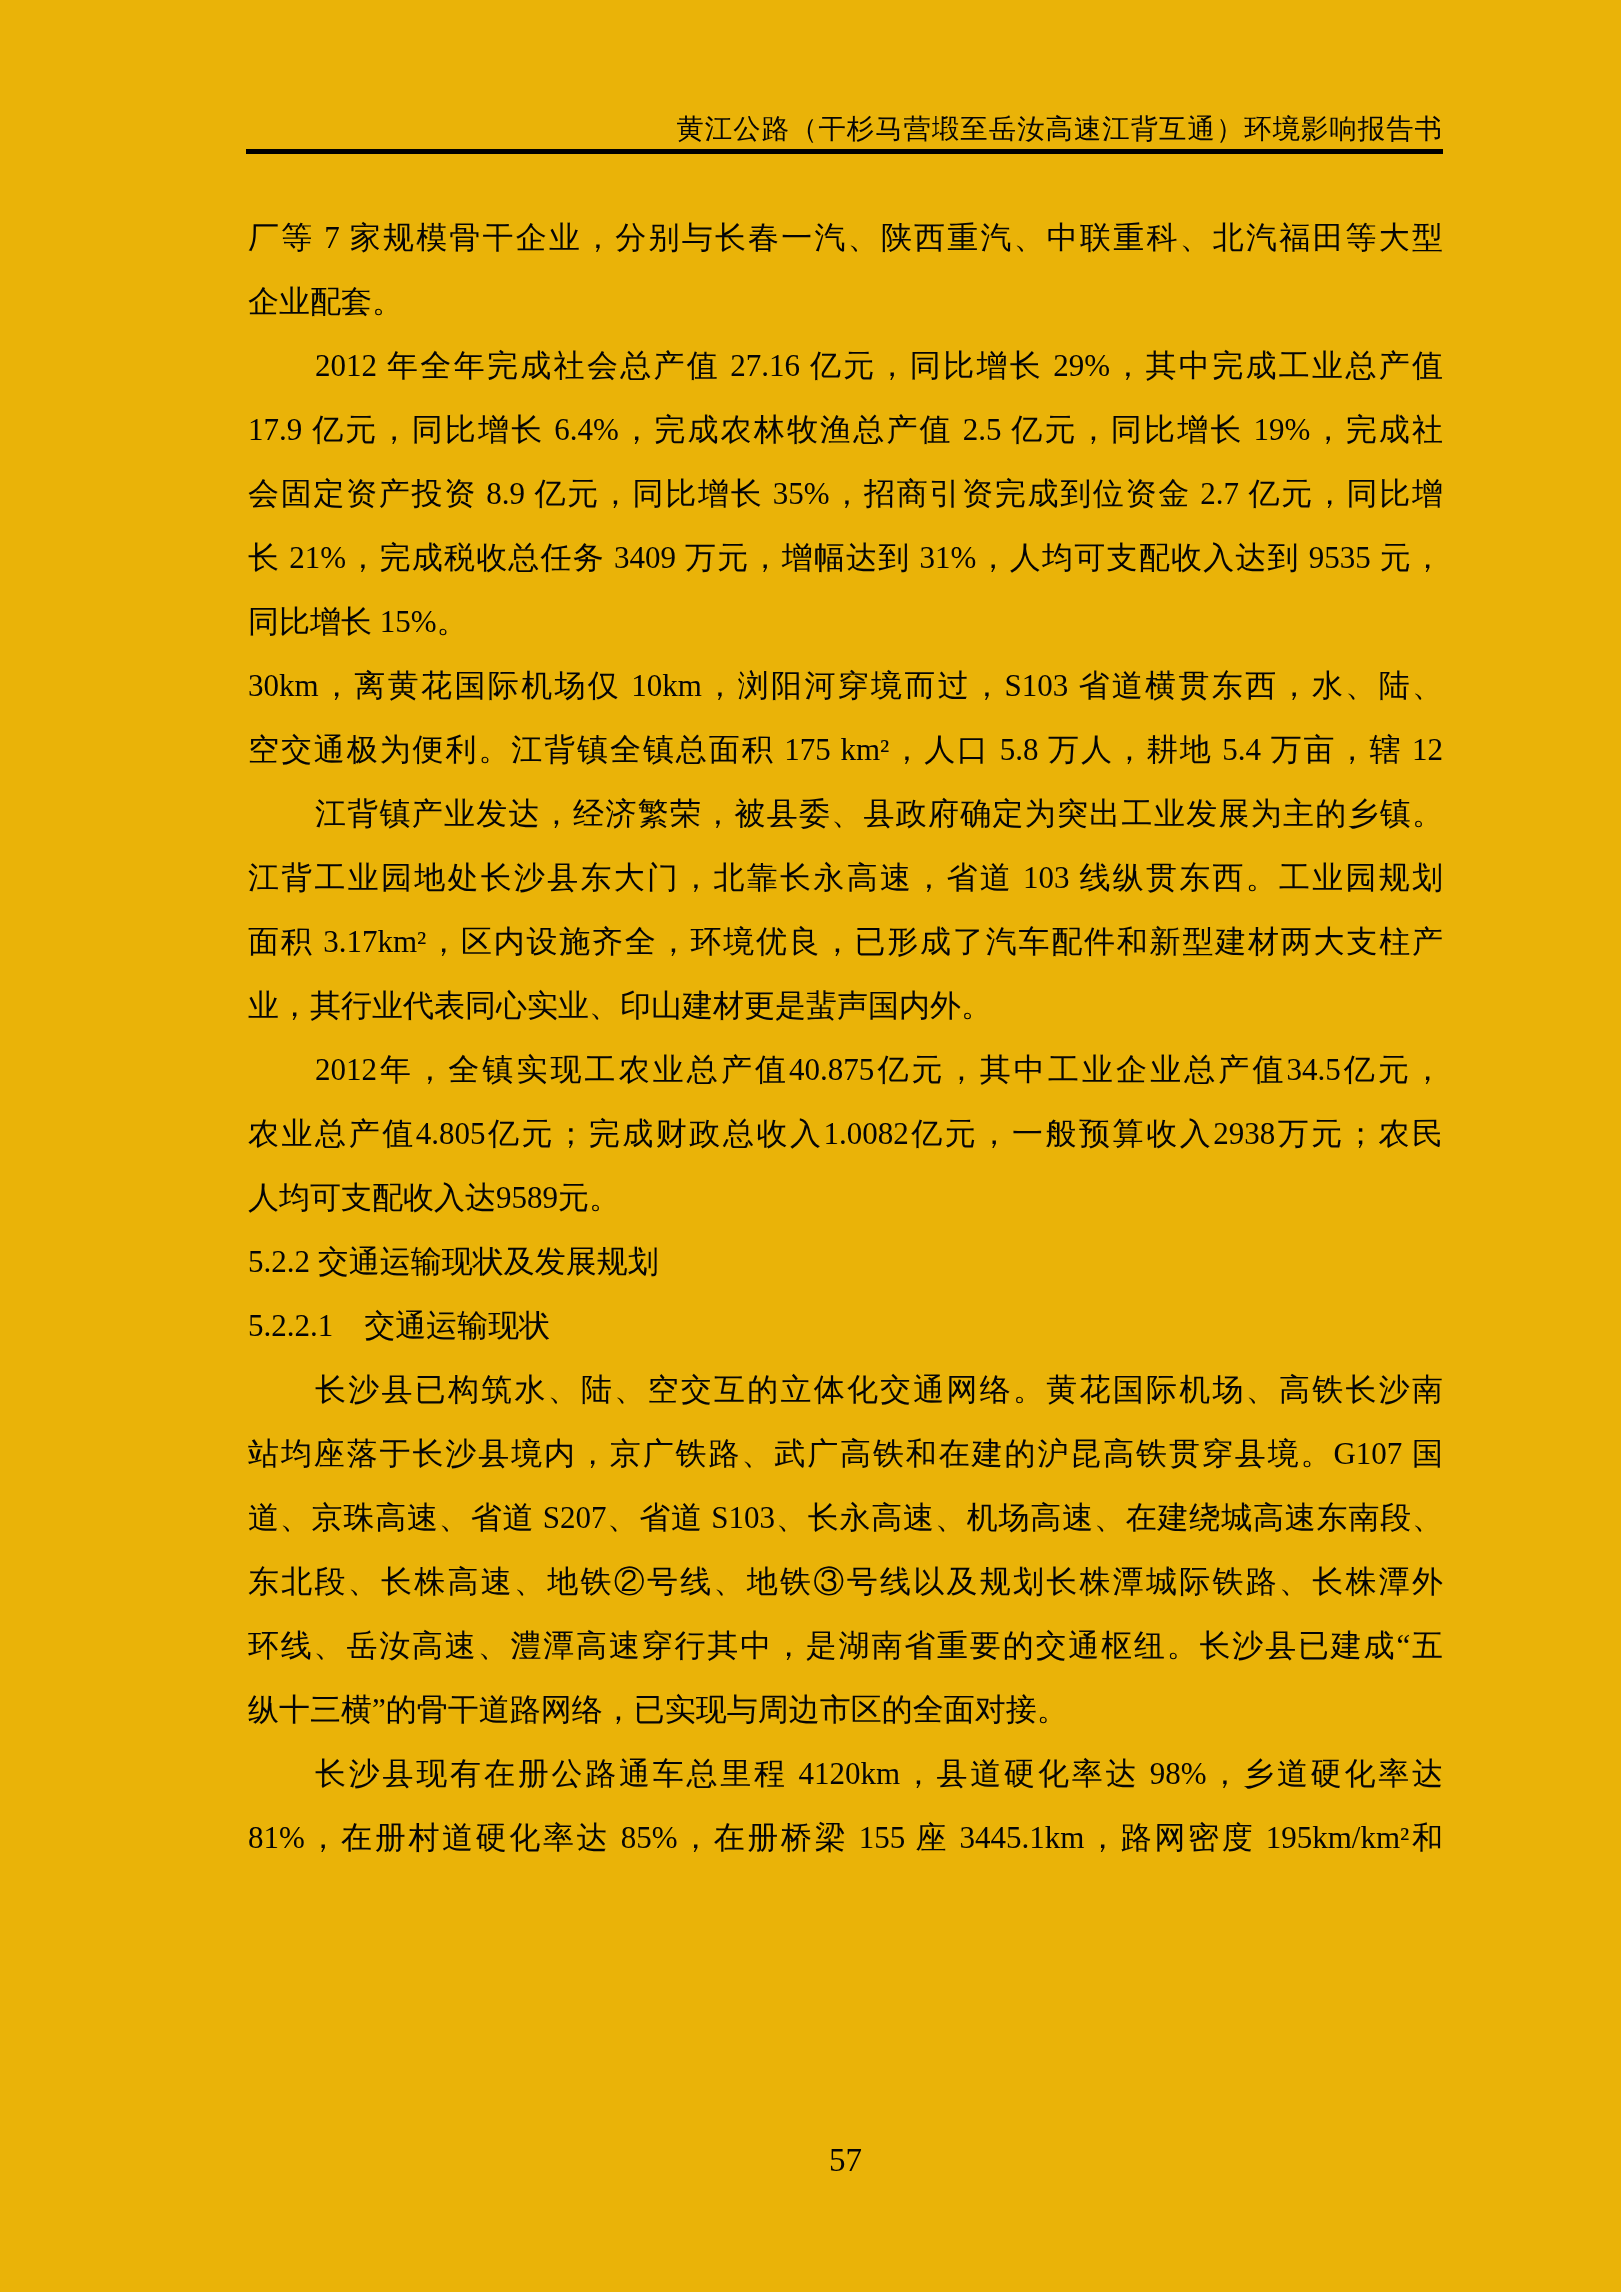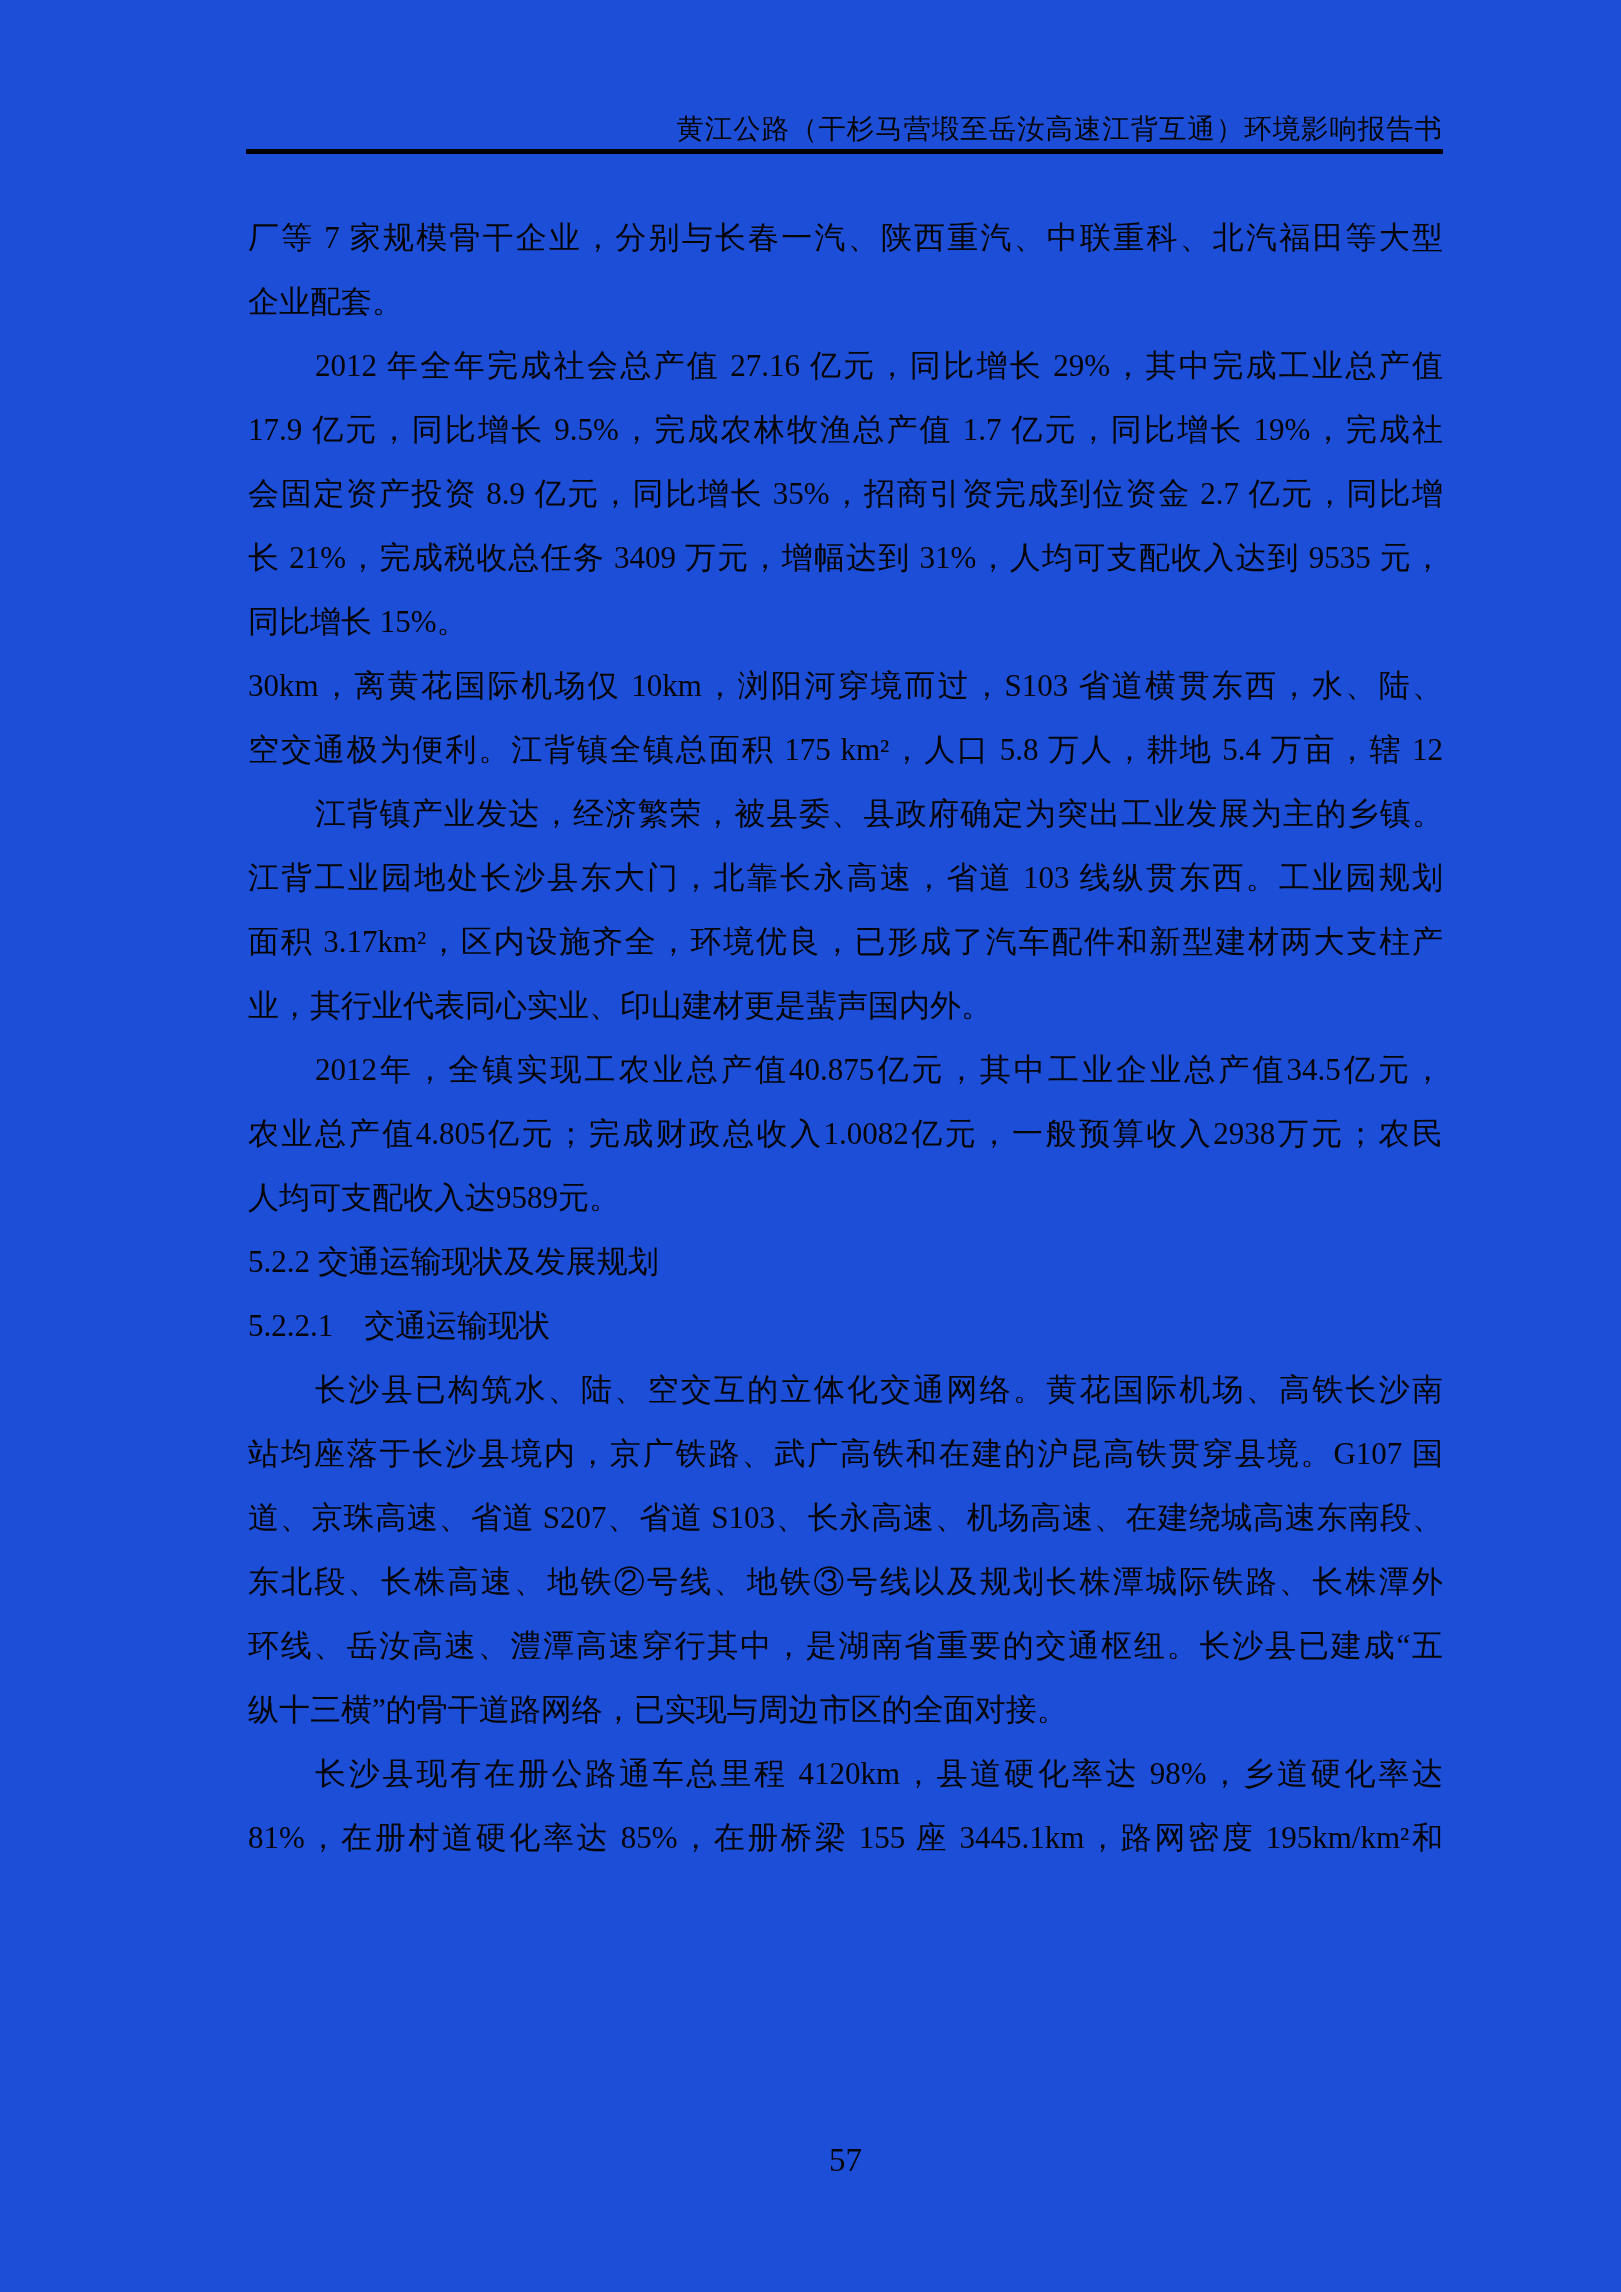--- a/index.html
+++ b/index.html
@@ -1,19 +1,19 @@
 <!DOCTYPE html>
 <html lang="zh"><head>
 <meta charset="utf-8">
 <style>
   html,body{margin:0;padding:0;background:#e8e8e8;}
   .page{
     position:relative;
     width:1621px;height:2293px;
-    background:#1d4ed8;
+    background:#eab308;
     color:#050505;
     font-family:"Liberation Serif","DejaVu Serif",serif;
     margin:0 auto;
     overflow:hidden;
   }
   .running-header{
     position:absolute;
     top:110px;left:248px;width:1195px;height:39px;
     line-height:39px;
     font-size:27.4px;
@@ -52,21 +52,21 @@
 
 <div class="page">
 
   <div class="running-header">黄江公路（干杉马营塅至岳汝高速江背互通）环境影响报告书</div>
   <div class="header-rule"></div>
 
   <div class="body-text">
     <div class="line j">厂等 7 家规模骨干企业，分别与长春一汽、陕西重汽、中联重科、北汽福田等大型</div>
     <div class="line">企业配套。</div>
     <div class="line ind j">2012 年全年完成社会总产值 27.16 亿元，同比增长 29%，其中完成工业总产值</div>
-    <div class="line j">17.9 亿元，同比增长 9.5%，完成农林牧渔总产值 1.7 亿元，同比增长 19%，完成社</div>
+    <div class="line j">17.9 亿元，同比增长 6.4%，完成农林牧渔总产值 2.5 亿元，同比增长 19%，完成社</div>
     <div class="line j">会固定资产投资 8.9 亿元，同比增长 35%，招商引资完成到位资金 2.7 亿元，同比增</div>
     <div class="line j">长 21%，完成税收总任务 3409 万元，增幅达到 31%，人均可支配收入达到 9535 元，</div>
     <div class="line">同比增长 15%。</div>
     <div class="line j">30km，离黄花国际机场仅 10km，浏阳河穿境而过，S103 省道横贯东西，水、陆、</div>
     <div class="line j">空交通极为便利。江背镇全镇总面积 175 km²，人口 5.8 万人，耕地 5.4 万亩，辖 12</div>
     <div class="line ind j">江背镇产业发达，经济繁荣，被县委、县政府确定为突出工业发展为主的乡镇。</div>
     <div class="line j">江背工业园地处长沙县东大门，北靠长永高速，省道 103 线纵贯东西。工业园规划</div>
     <div class="line j">面积 3.17km²，区内设施齐全，环境优良，已形成了汽车配件和新型建材两大支柱产</div>
     <div class="line">业，其行业代表同心实业、印山建材更是蜚声国内外。</div>
     <div class="line ind j">2012年，全镇实现工农业总产值40.875亿元，其中工业企业总产值34.5亿元，</div>

